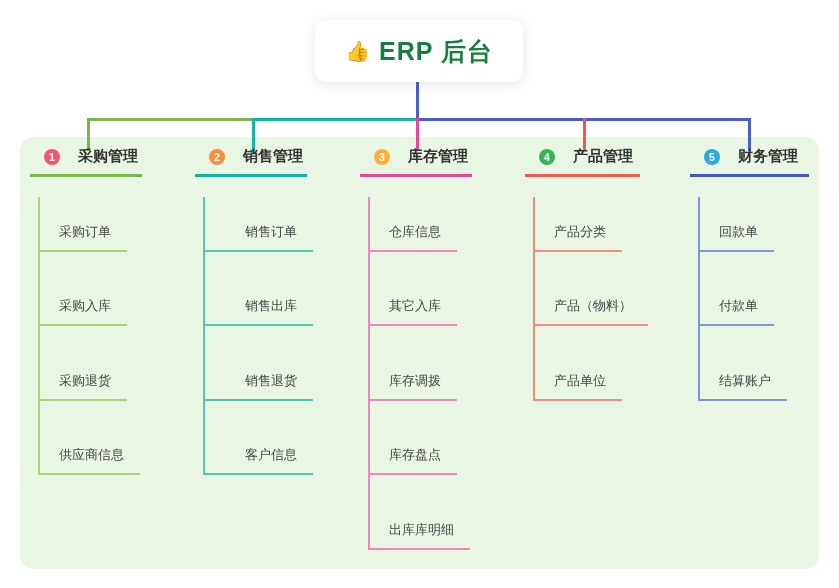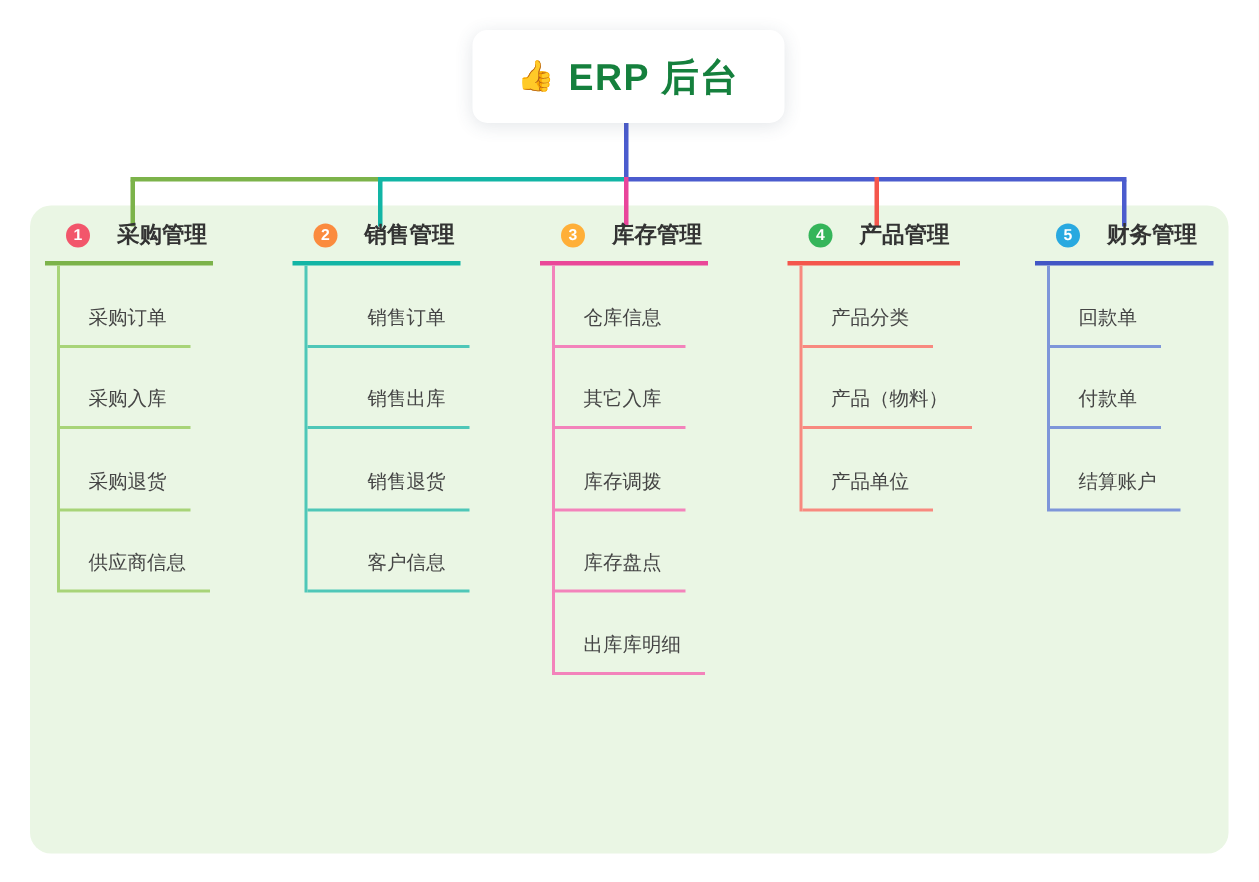--- a/index.html
+++ b/index.html
@@ -53,21 +53,21 @@
     color:#fff;font-size:10.5px;font-weight:bold;line-height:16px;text-align:center;
   }
   .b1 .badge{background:#f2566b;} .b2 .badge{background:#fb8b3e;}
   .b3 .badge{background:#ffaf38;} .b4 .badge{background:#35b55a;}
   .b5 .badge{background:#29a9e0;}
   .branch-title{font-size:15px;font-weight:700;color:#333333;white-space:nowrap;margin-left:11px;}
   .branch-items{margin-left:8px;border-left:2px solid;}
   .b1 .branch-items{border-color:#a8d478;} .b2 .branch-items{border-color:#4fc7b8;}
   .b3 .branch-items{border-color:#f383bb;} .b4 .branch-items{border-color:#f8897f;}
   .b5 .branch-items{border-color:#7e96d9;}
-  .item{height:54.6px;display:flex;align-items:flex-end;}
+  .item{height:54.6px;display:flex;align-items:flex-end;margin-top:20px;}
   .item span{
     display:inline-block;white-space:nowrap;
     font-size:13px;color:#454545;
     padding:0 16px 9px 19px;border-bottom:2px solid;cursor:pointer;
   }
   .b1 .item span{border-color:#a8d478;} .b2 .item span{border-color:#4fc7b8;padding-left:40px;}
   .b3 .item span{border-color:#f383bb;} .b4 .item span{border-color:#f8897f;}
   .b5 .item span{border-color:#7e96d9;}
 </style>
 </head>

